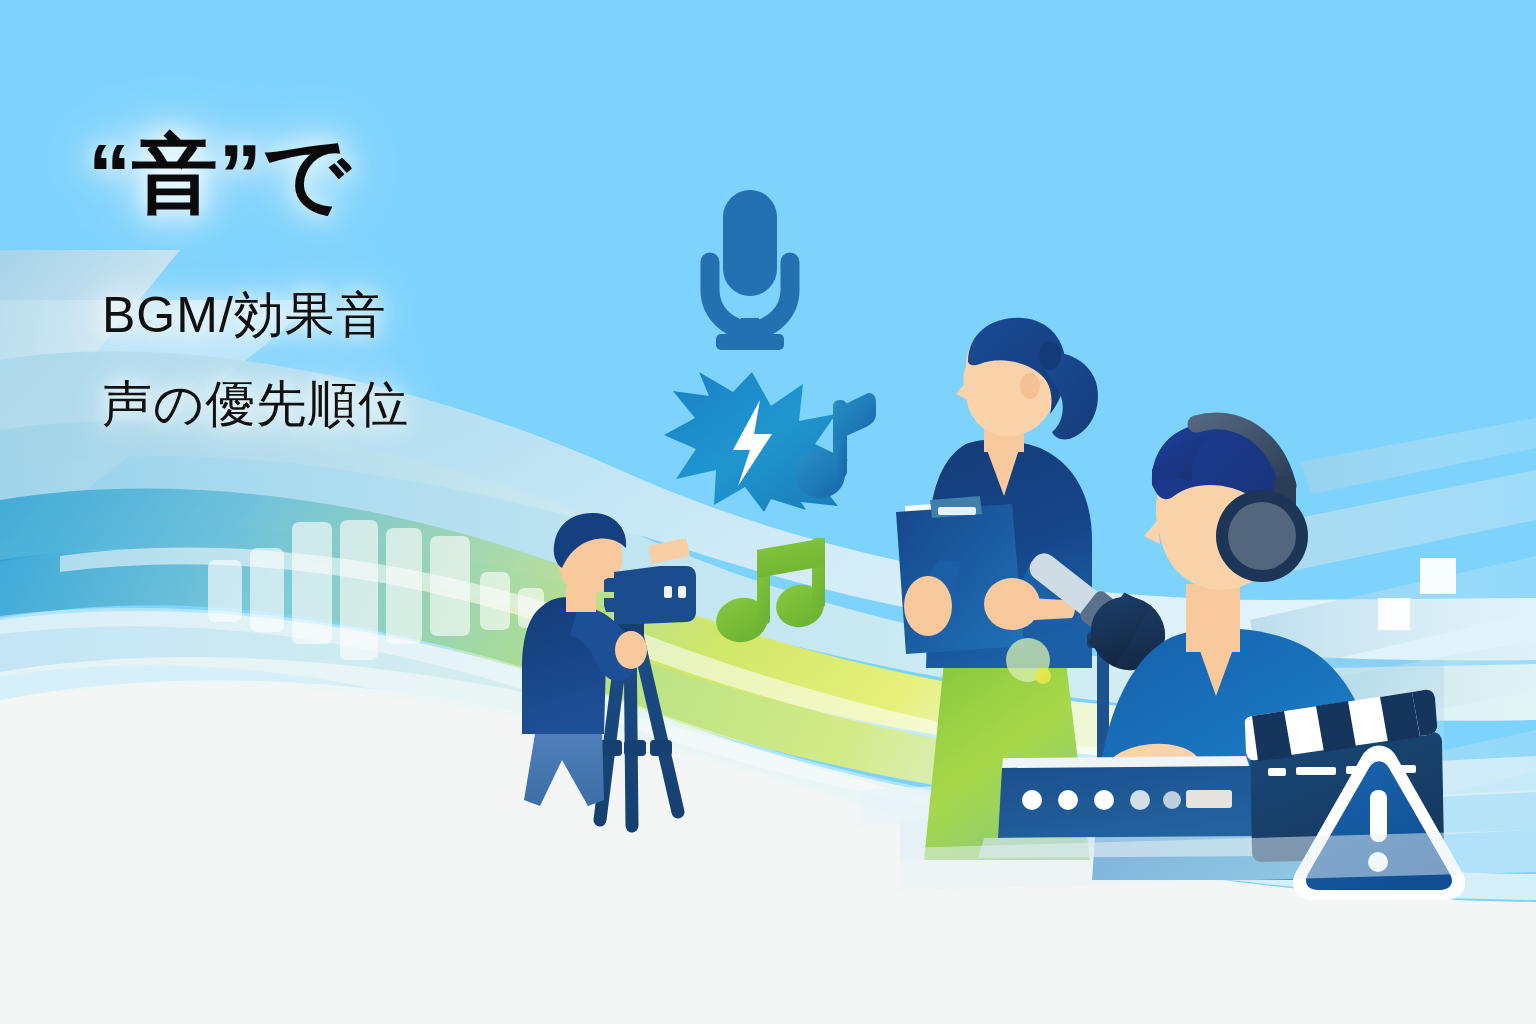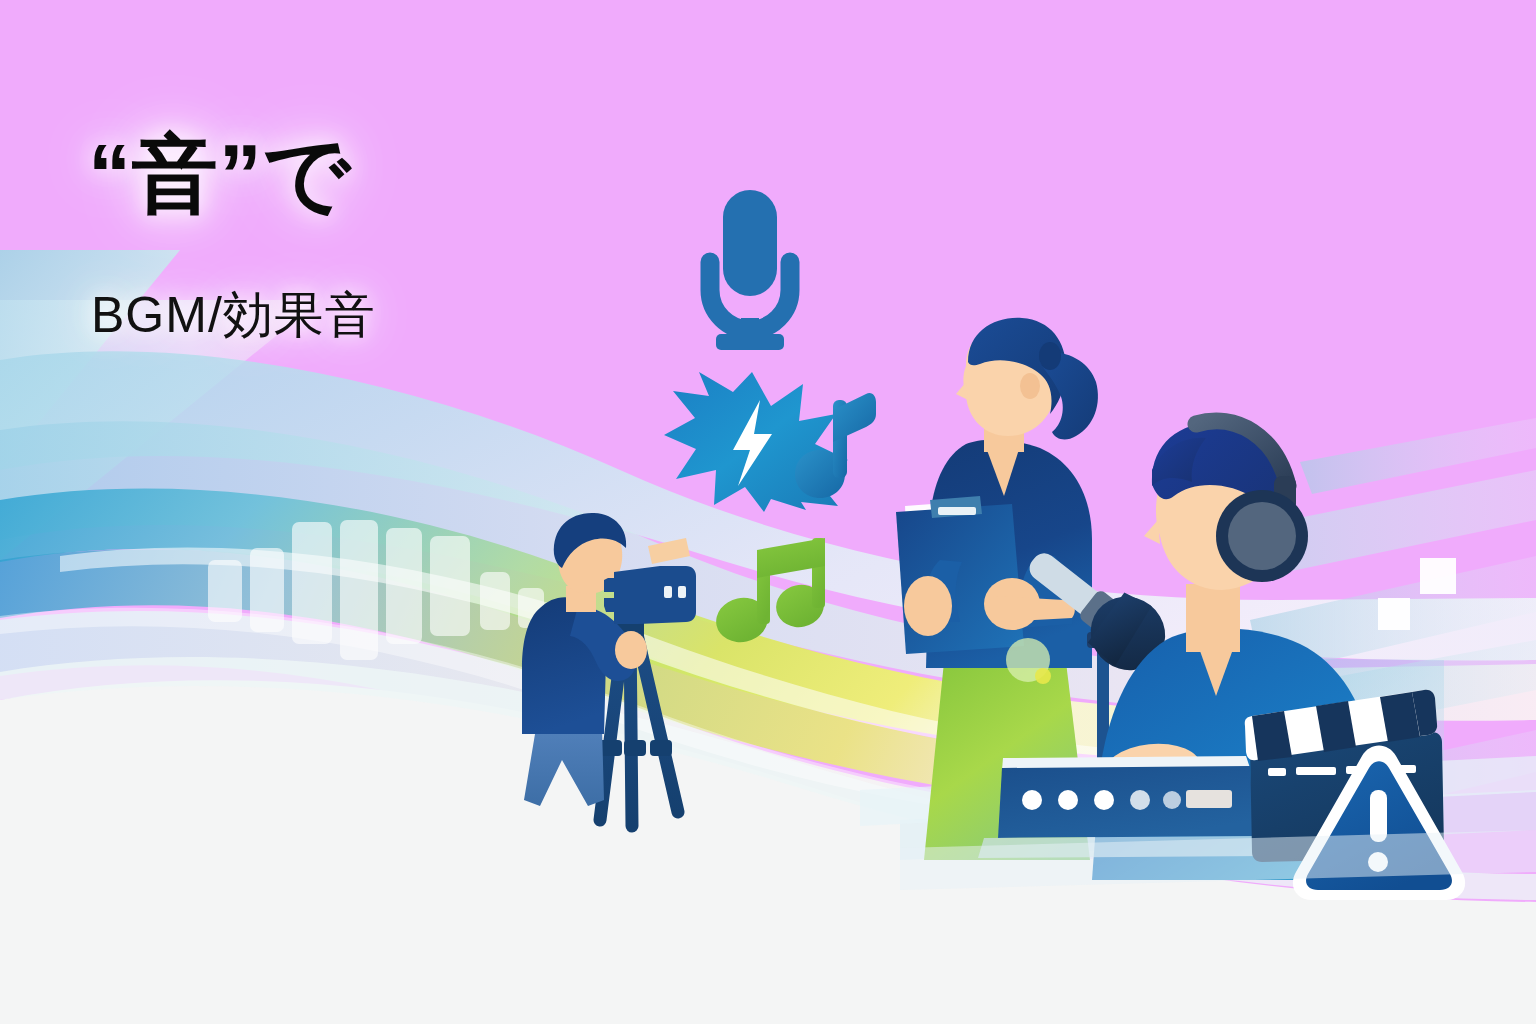--- a/index.html
+++ b/index.html
@@ -5,21 +5,21 @@
   html, body {
     margin: 0;
     padding: 0;
     background: #ffffff;
   }
   #stage {
     position: relative;
     width: 1536px;
     height: 1024px;
     overflow: hidden;
-    background: #f0abfc;
+    background: #7dd3fc;
     font-family: "Liberation Sans", "DejaVu Sans", sans-serif;
   }
   .layer {
     position: absolute;
     inset: 0;
     width: 100%;
     height: 100%;
   }
   
   #text-block {
@@ -41,21 +41,21 @@
       0 0 44px rgba(255,255,255,0.95),
       0 0 70px rgba(255,255,255,0.85);
     white-space: nowrap;
   }
   .headline-line2 { margin-top: 4px; }
   .subtitle {
     font-size: 50px;
     line-height: 1.5;
     font-weight: 500;
     color: #111111;
-    margin: 3px;
+    margin: 14px;
     letter-spacing: 0.02em;
     text-shadow:
       0 0 18px rgba(255,255,255,0.98),
       0 0 36px rgba(255,255,255,0.92),
       0 0 60px rgba(255,255,255,0.8);
     white-space: nowrap;
   }
   .subtitle-block { margin-top: 46px; }
   .subtitle-line2 { margin-top: 14px; }
 </style>
@@ -451,16 +451,17 @@
   <svg class="layer" viewBox="0 0 1536 1024" preserveAspectRatio="none" style="z-index:26">
     <path fill="#e8f2f7" opacity="0.5" d="M900,848 L1536,830 L1536,872 L900,890 Z"></path>
     <circle cx="1028" cy="660" r="22" fill="#d9f0b0" opacity="0.75"></circle>
     <circle cx="1043" cy="676" r="8" fill="#e7e84a" opacity="0.9"></circle>
   </svg>
 
   <div id="text-block">
     <div class="headline">“音”で</div>
     <div class="subtitle-block">
       <div class="subtitle">BGM/効果音</div>
+      <div class="subtitle subtitle-line2">声の優先順位</div>
     </div>
   </div>
 
 </div>
 
 </body></html>

